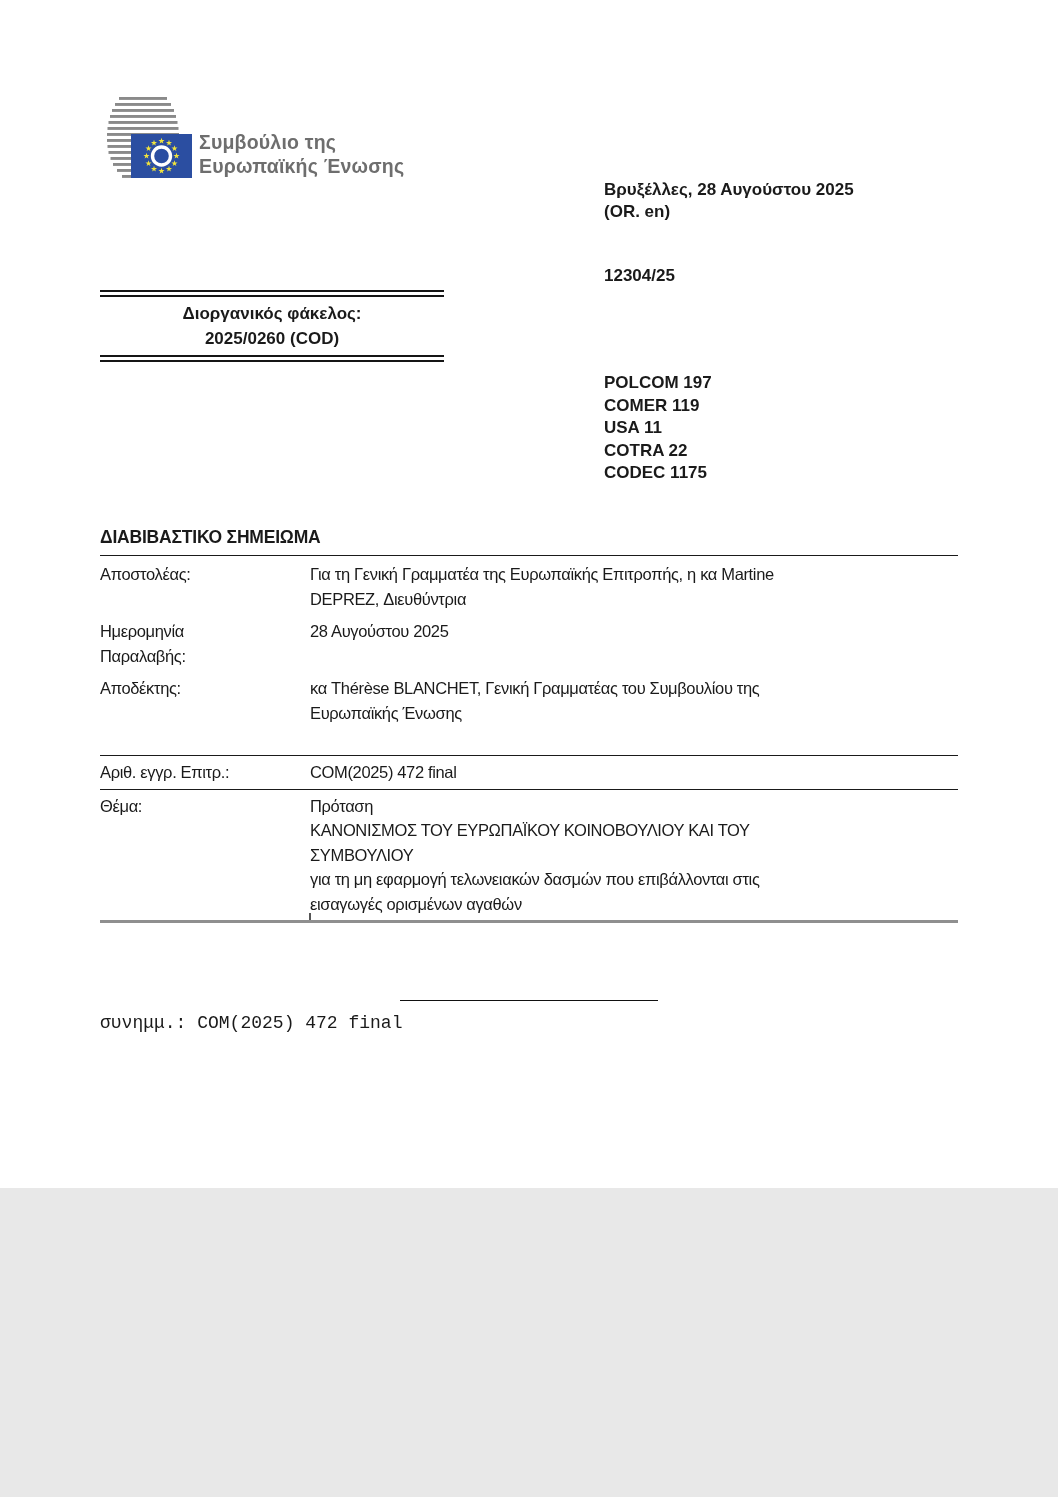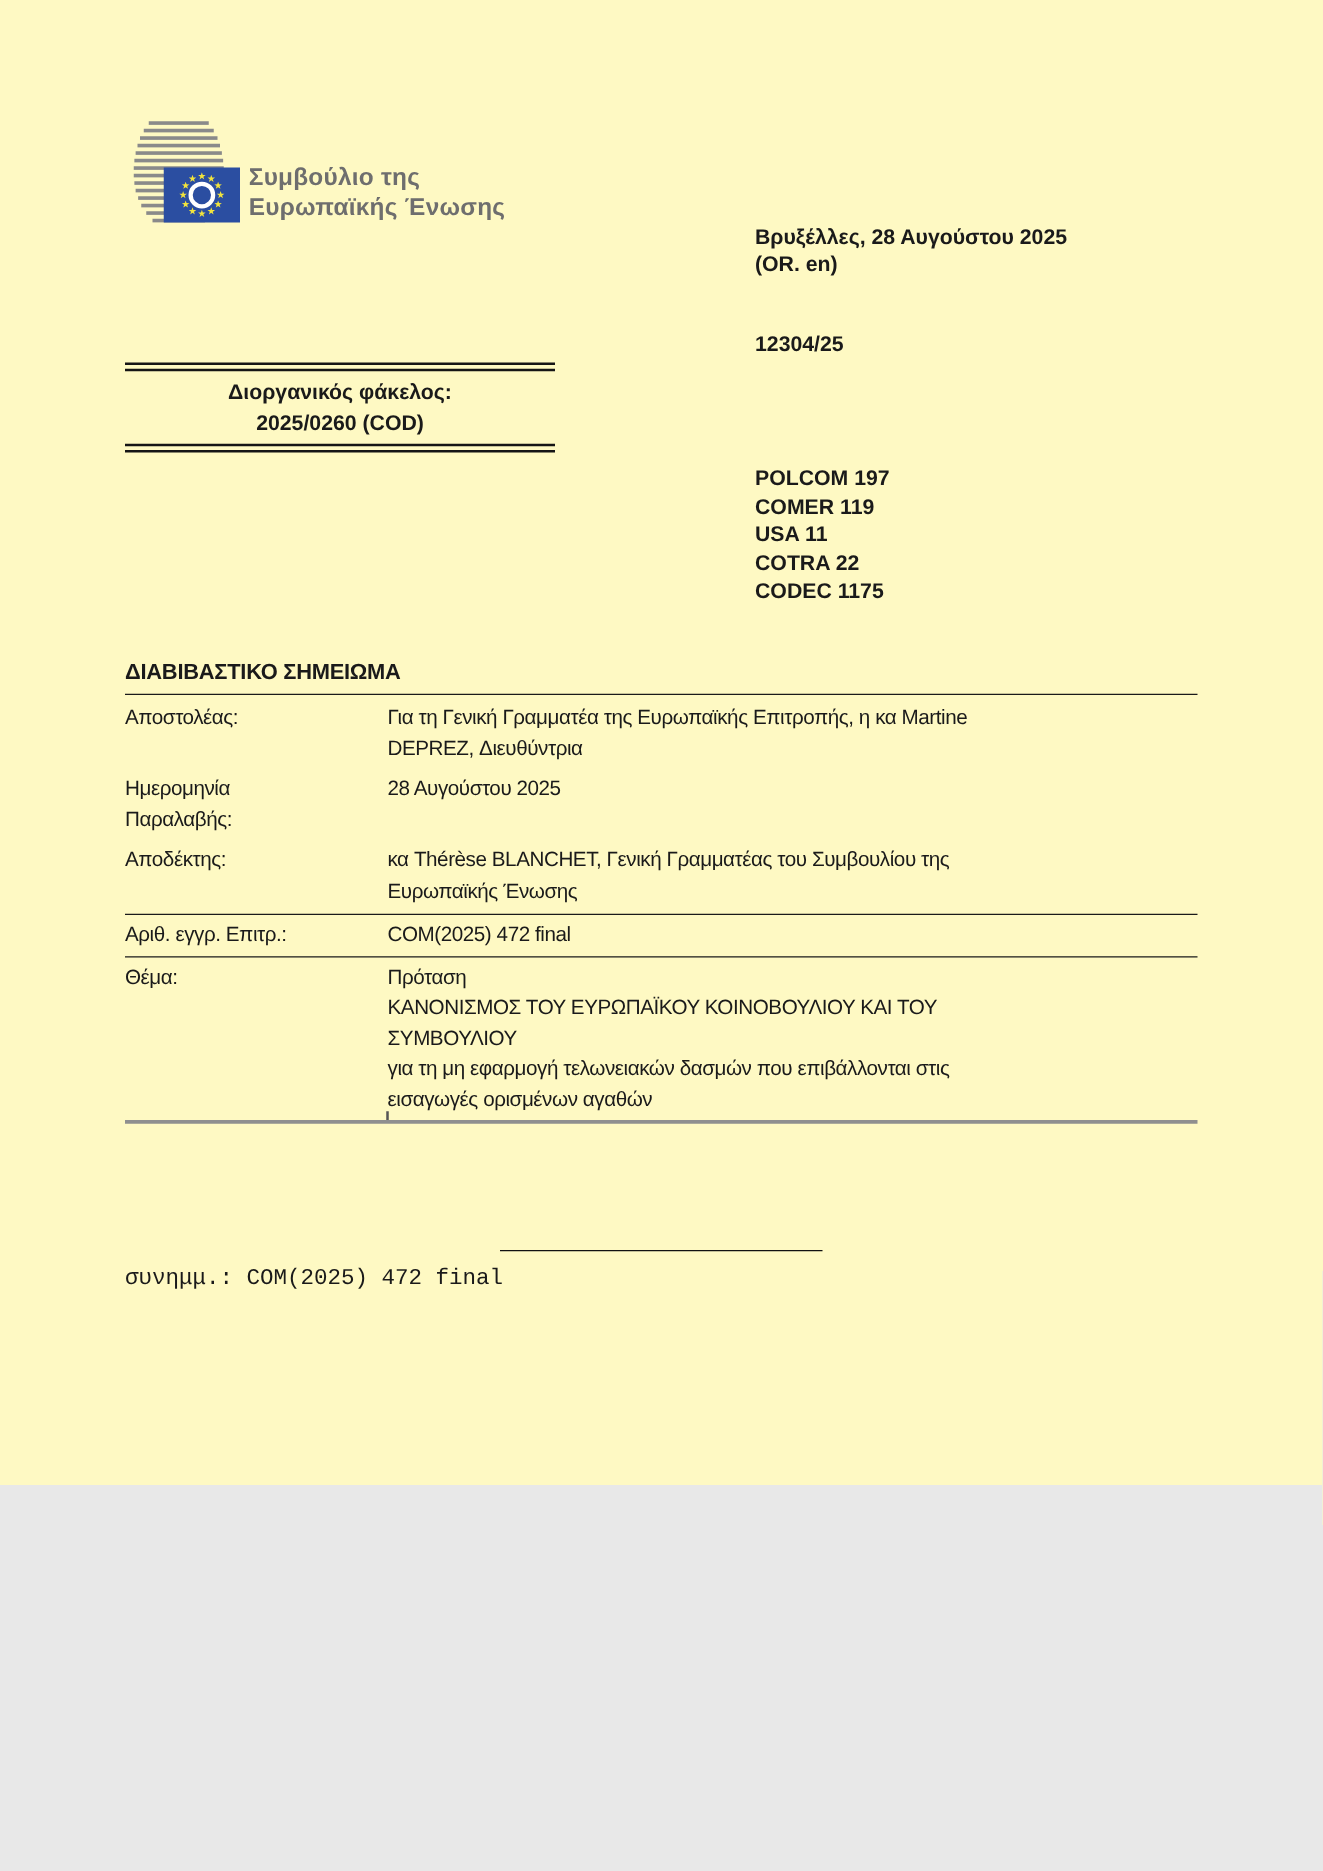--- a/index.html
+++ b/index.html
@@ -1,19 +1,19 @@
 <!DOCTYPE html>
 <html style="--flag-blue: #2B4EA1; --star-yellow: #F2E43C; --logo-gray: #8a8a8a; --logo-text: #6e6e6e; --line-gray: #8a8a8a;"><head>
 <meta charset="utf-8">
 <style>
   html,body{margin:0;padding:0;background:#e8e8e8;}
   .page{
     position:relative;
     width:1058px;height:1188px;
-    background:#fef9c3;
+    background:#ffffff;
     margin:0 auto;
     font-family:"Liberation Sans", sans-serif;
     color:#1a1a1a;
     overflow:hidden;
   }
   .abs{position:absolute;}
   .pre{white-space:pre-line;}
 
   
   .logo-wrap{left:98px;top:93px;}
@@ -46,21 +46,21 @@
     border-top:1.6px solid #1a1a1a;
     position:relative;
     font-size:16.5px;line-height:24.5px;letter-spacing:-0.35px;
   }
   .trow{display:flex;}
   .tlabel{width:210px;flex:none;}
   .tvalue{flex:1;}
   .r0{padding-top:6px;}
   .r1{padding-top:8px;}
   .r2{padding-top:8px;padding-bottom:6px;}
-  .r3{border-top:1.6px solid #1a1a1a;padding-top:4px;padding-bottom:4px;}
+  .r3{border-top:1.6px solid #1a1a1a;padding-top:4px;padding-bottom:4px;margin-top:24px;}
   .r4{border-top:1.6px solid #1a1a1a;padding-top:4px;padding-bottom:4px;}
   .tbottom{height:3px;background:#8f8f8f;}
   .tick{position:absolute;left:209px;bottom:3px;width:2px;height:7px;background:#555;}
 
   
   .body-par{
     left:100px;top:905px;width:858px;
     font-family:"Liberation Serif", serif;
     font-size:18px;letter-spacing:0.1px;
   }

